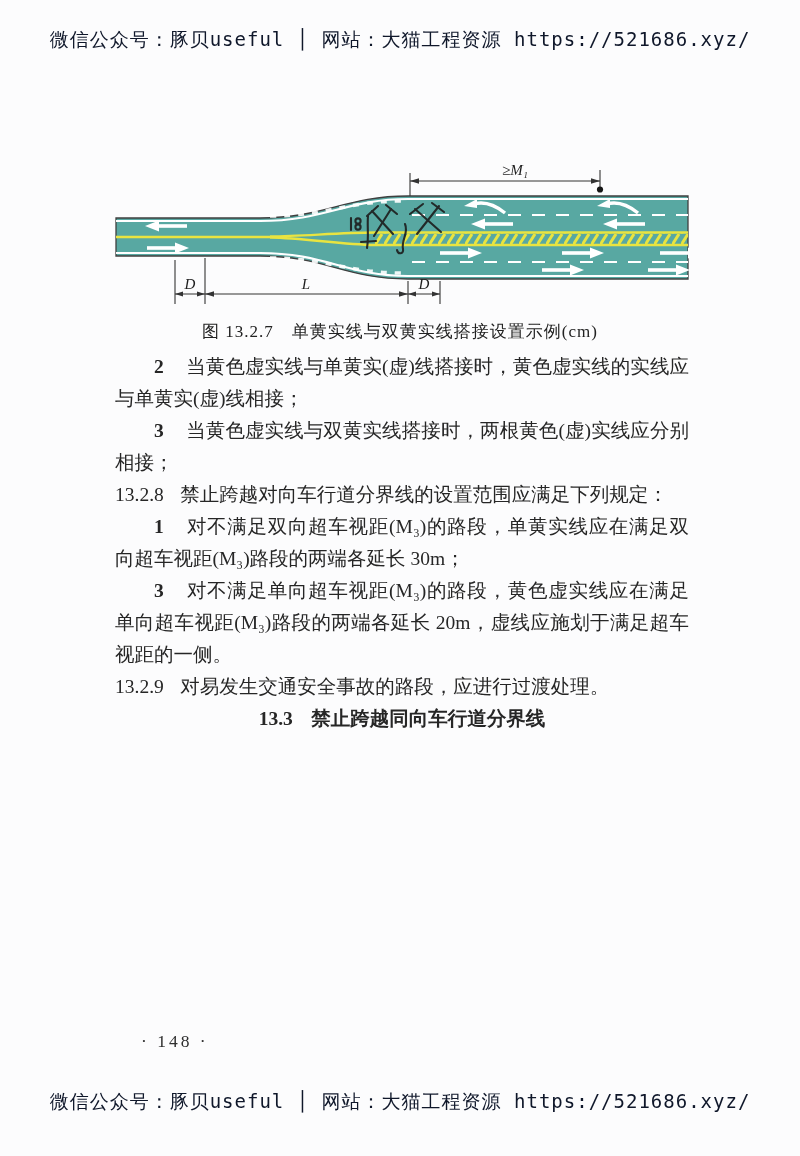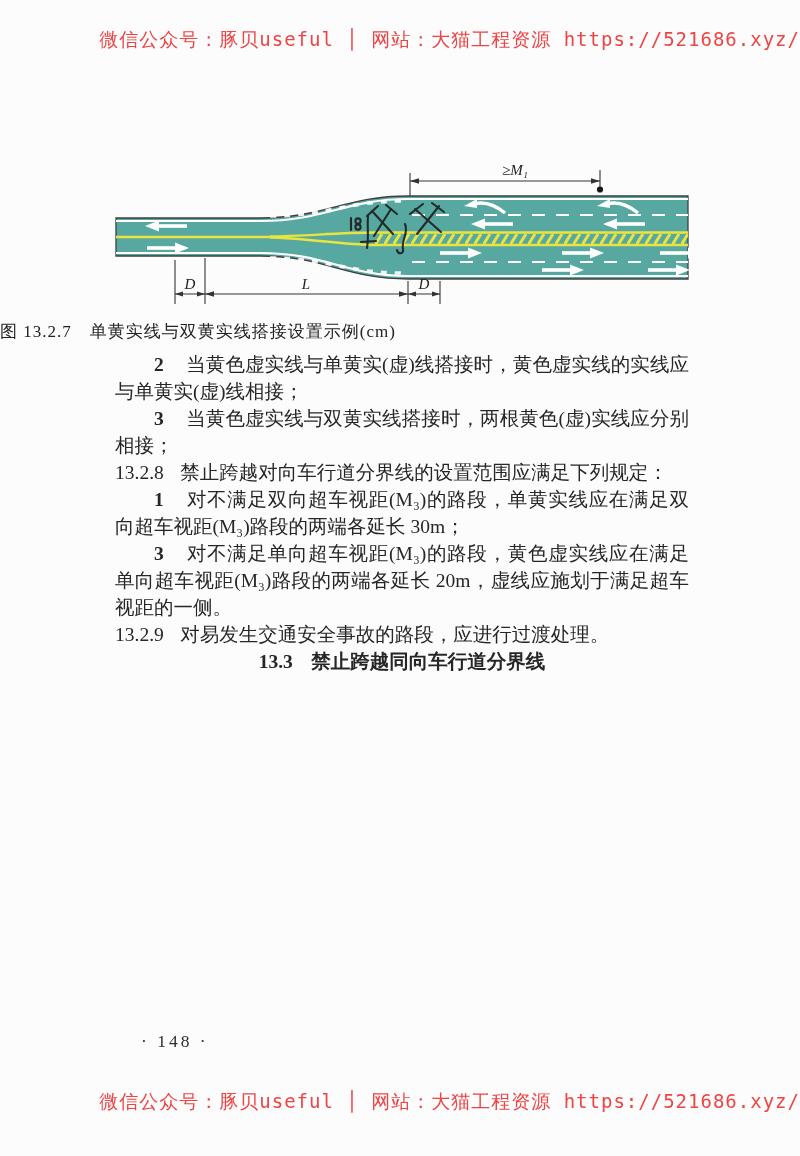--- a/index.html
+++ b/index.html
@@ -1,27 +1,27 @@
 <!DOCTYPE html>
 <html><head>
 <meta charset="utf-8">
 <style>
   html,body{margin:0;padding:0;background:#e8e8e8;}
   .page{position:relative;width:800px;height:1156px;margin:0 auto;background:#fcfcfd;overflow:hidden;
         font-family:"Liberation Serif","DejaVu Serif",serif;color:#262626;}
-  .watermark{position:absolute;left:0;width:100%;text-align:right;color:#ef4444;
+  .watermark{position:absolute;left:0;width:100%;text-align:center;color:#0f172a;
              font-family:"DejaVu Sans Mono","Liberation Mono",monospace;
              font-size:19px;letter-spacing:1px;white-space:nowrap;}
   .header{top:27px;}
   .footer{top:1089px;}
   .figure{position:absolute;left:110px;top:153px;width:580px;height:162px;}
-  .caption{position:absolute;top:320px;left:0;width:100%;
+  .caption{position:absolute;top:320px;left:0;width:100%;text-align:center;
            font-size:17px;color:#222;letter-spacing:1px;}
   .body{position:absolute;left:115px;top:351px;width:574px;
-        font-size:19.5px;line-height:27px;text-align:justify;text-align-last:left;}
+        font-size:19.5px;line-height:32px;text-align:justify;text-align-last:left;}
   .body p{margin:0;}
   .para.indent{text-indent:2em;}
   .lbl{font-weight:700;margin-right:1.15em;}
   .seclbl{font-weight:400;margin-right:0.85em;}
   .h33{margin:15px 0;text-align:right;text-align-last:center;font-weight:700;font-size:19.5px;text-indent:0;}
   .h33 .num{margin-right:0.95em;}
   .pageno{position:absolute;left:117px;top:1031px;font-size:17.5px;letter-spacing:3px;color:#2e2e2e;margin-left:24px;}
   .dimtext{font-style:italic;font-family:"Liberation Serif",serif;font-size:15px;fill:#1e1e1e;}
 </style>
 </head>

